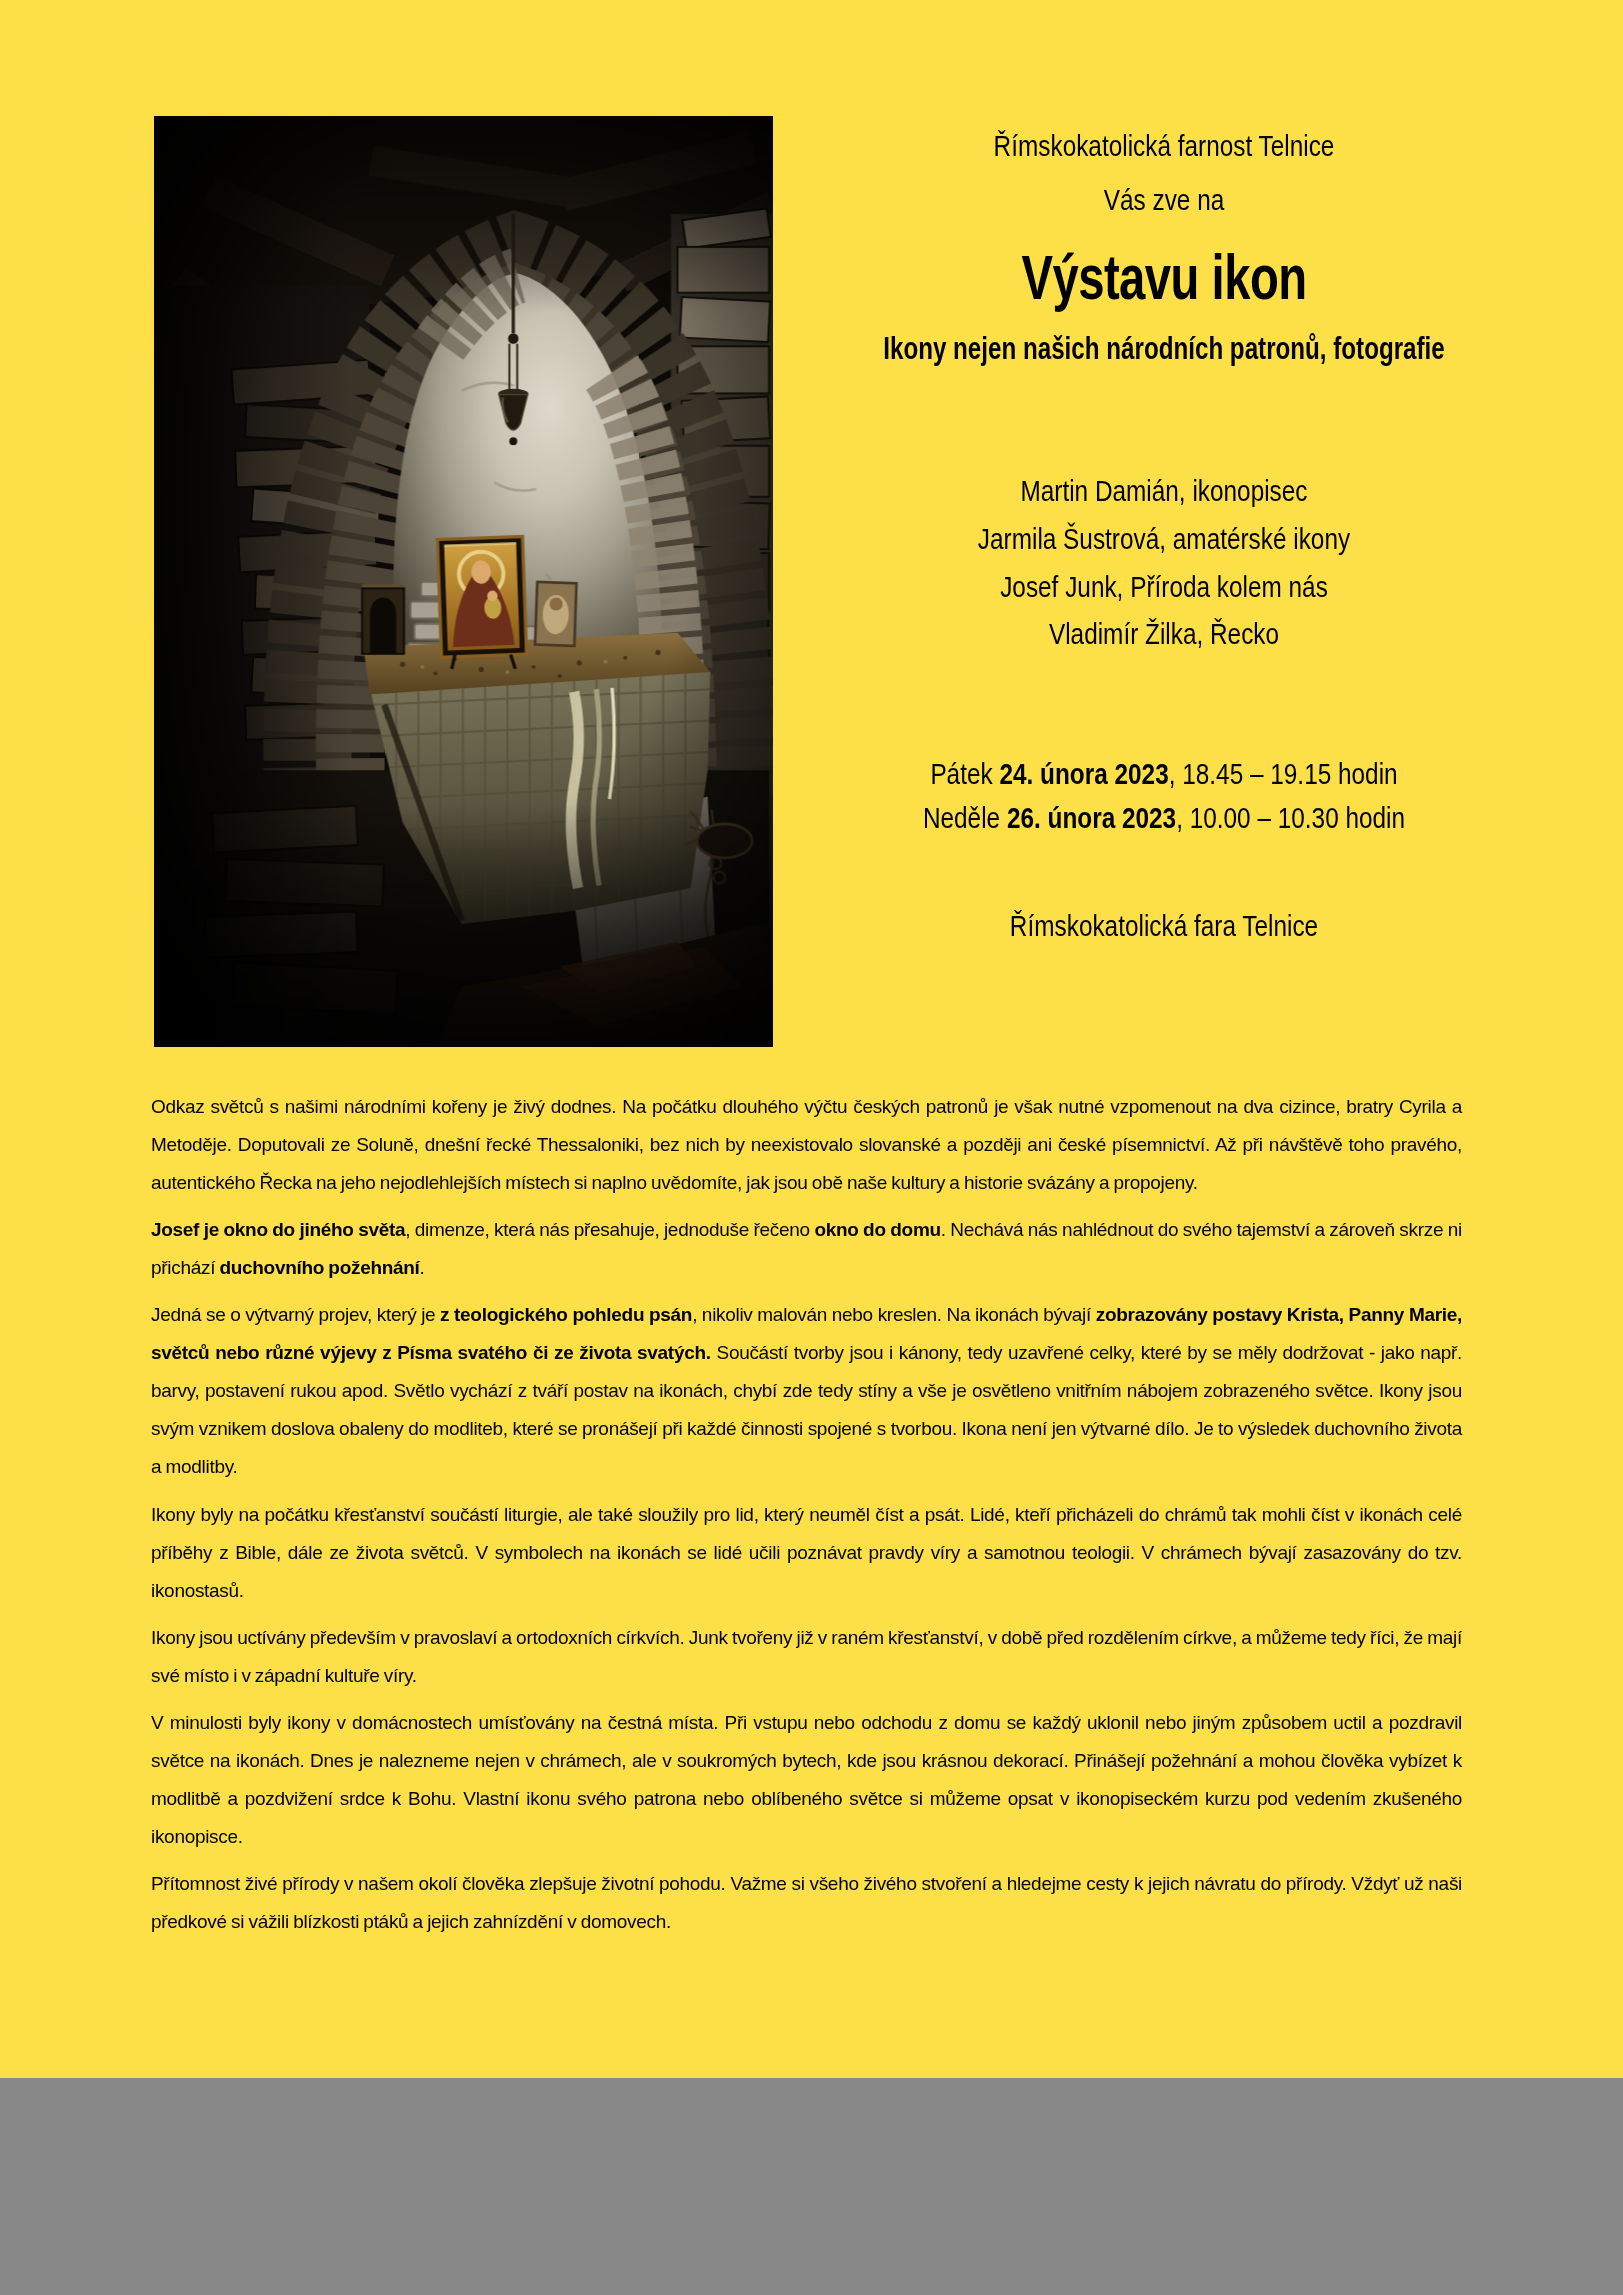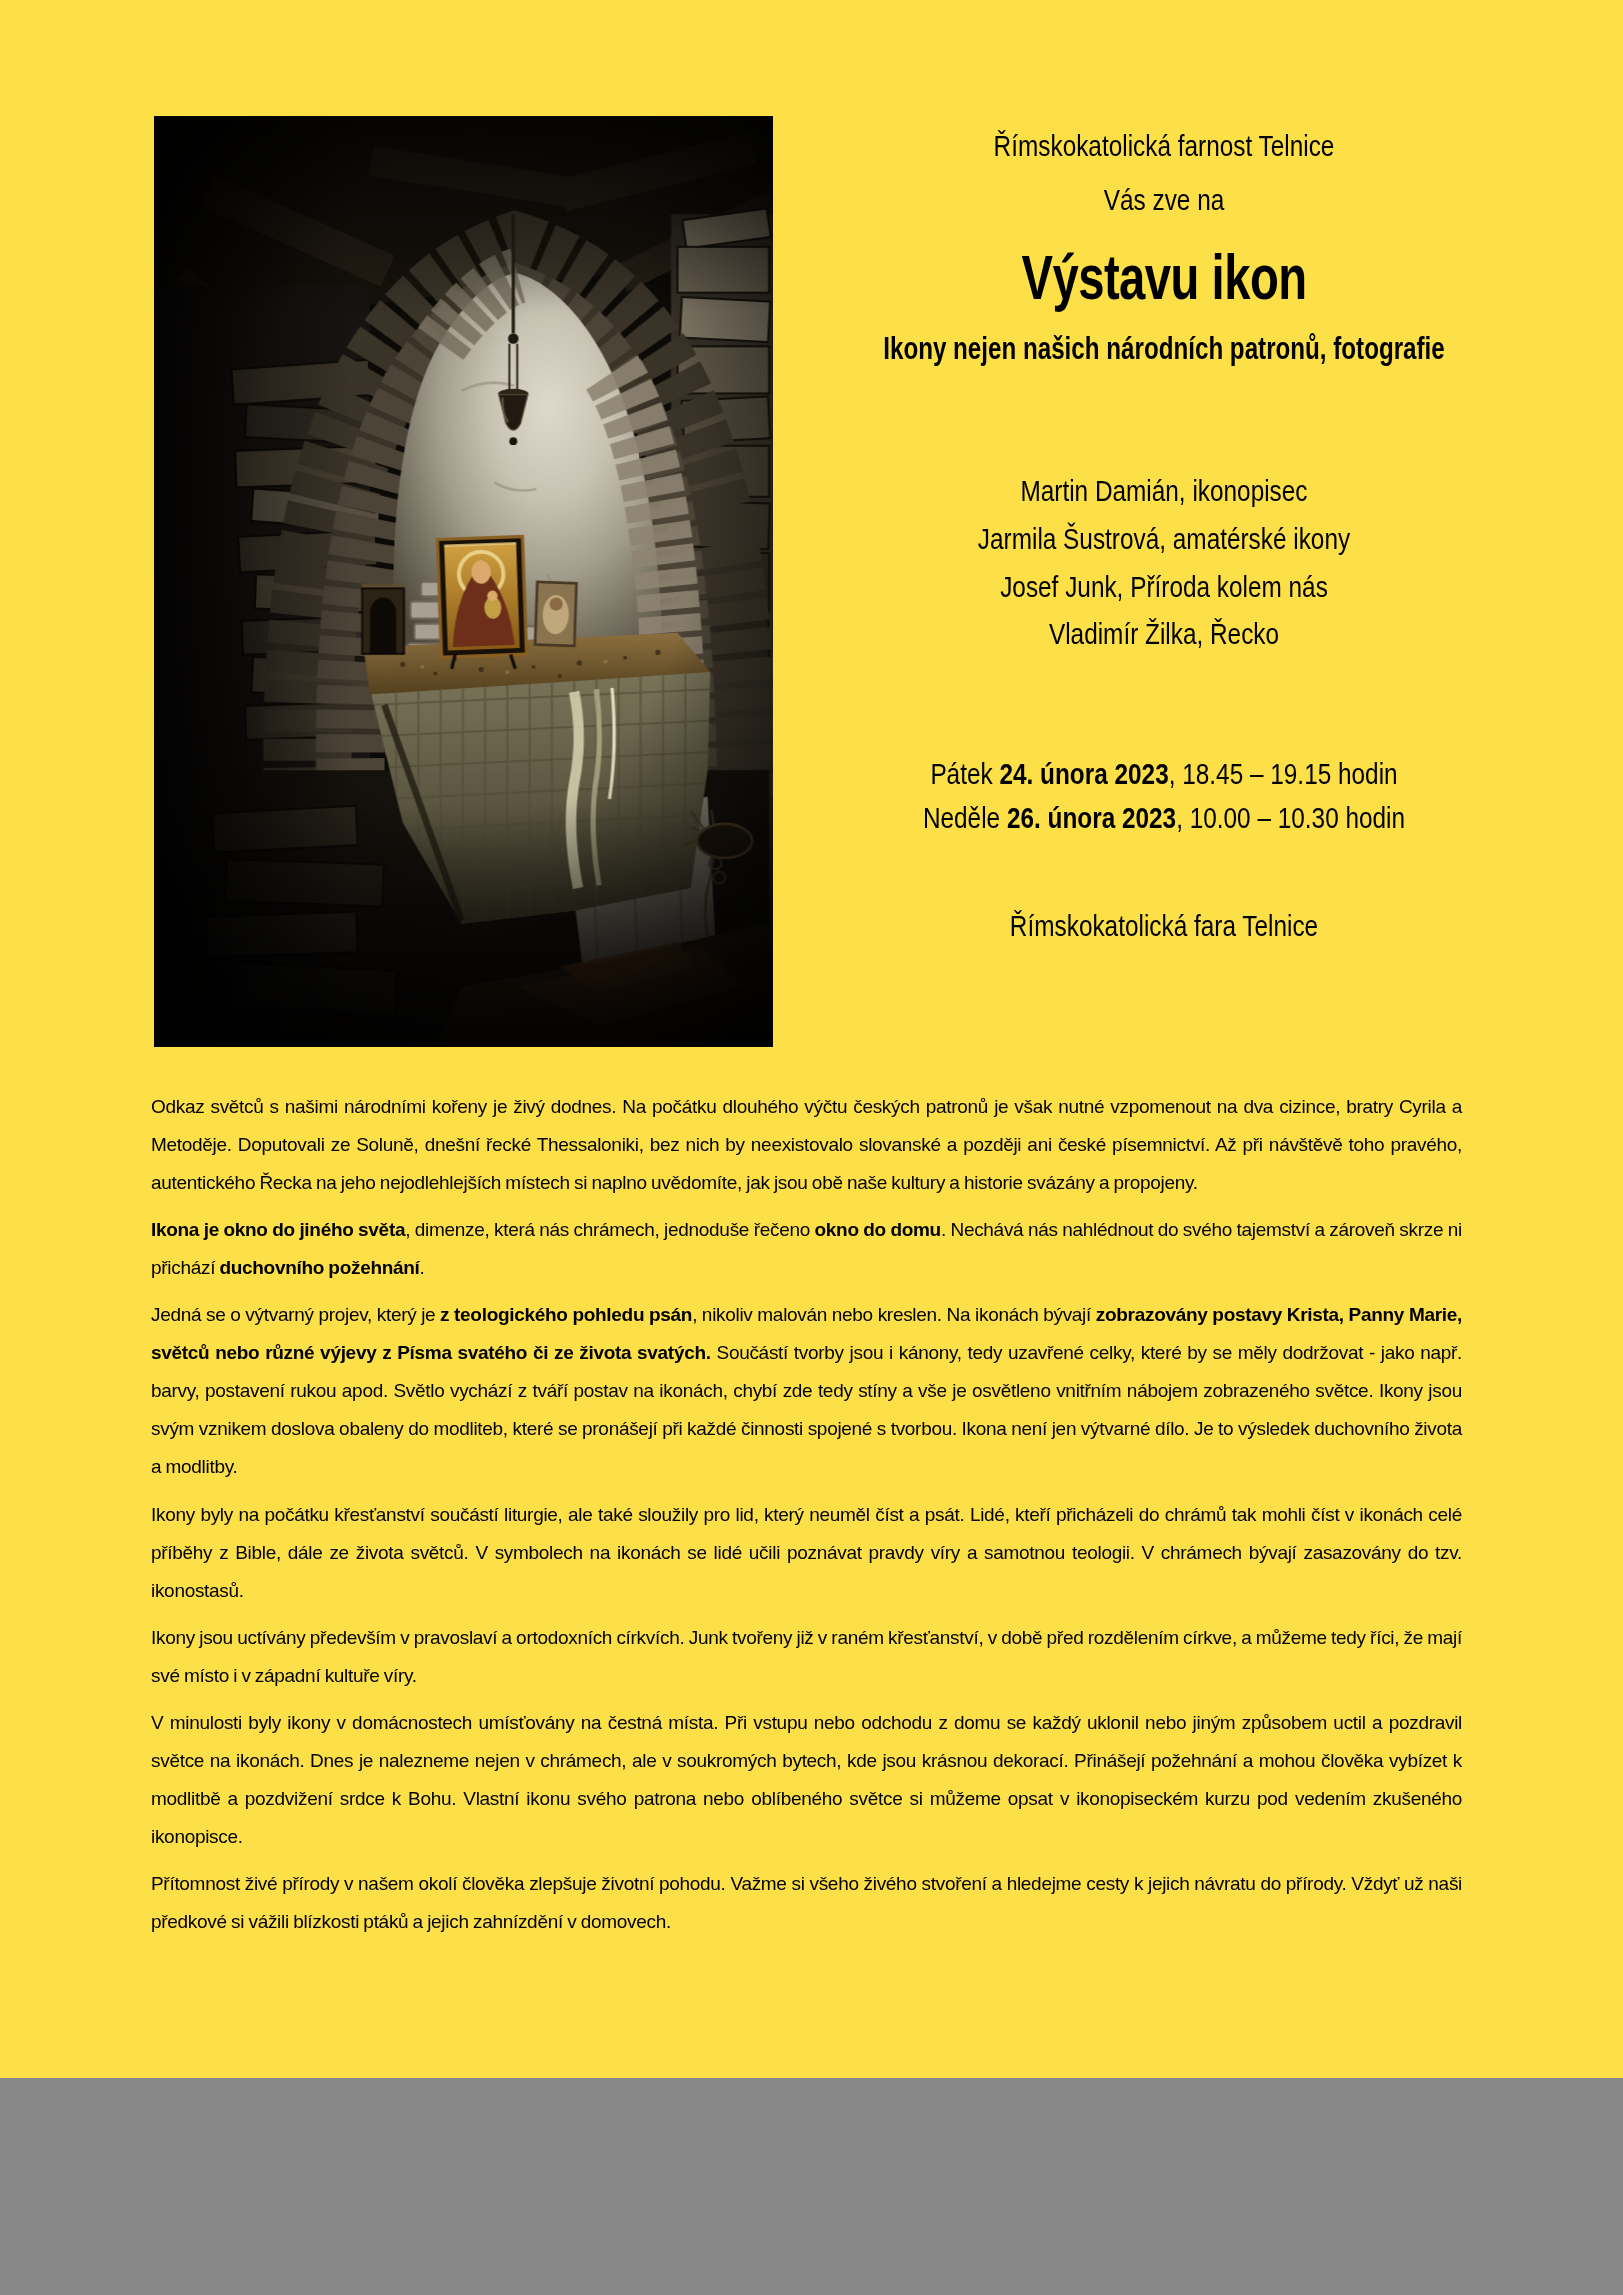--- a/index.html
+++ b/index.html
@@ -271,21 +271,21 @@
     <div class="ln name n2">Jarmila Šustrová, amatérské ikony</div>
     <div class="ln name n3">Josef Junk, Příroda kolem nás</div>
     <div class="ln name n4">Vladimír Žilka, Řecko</div>
     <div class="ln date d1"><span>Pátek </span><span class="b">24. února 2023</span><span>, 18.45 – 19.15 hodin</span></div>
     <div class="ln date d2"><span>Neděle </span><span class="b">26. února 2023</span><span>, 10.00 – 10.30 hodin</span></div>
     <div class="ln venue">Římskokatolická fara Telnice</div>
   </section>
 
   <section class="bodytext">
       <p><span>Odkaz světců s našimi národními kořeny je živý dodnes. Na počátku dlouhého výčtu českých patronů je však nutné vzpomenout na dva cizince, bratry Cyrila a Metoděje. Doputovali ze Soluně, dnešní řecké Thessaloniki, bez nich by neexistovalo slovanské a později ani české písemnictví. Až při návštěvě toho pravého, autentického Řecka na jeho nejodlehlejších místech si naplno uvědomíte, jak jsou obě naše kultury a historie svázány a propojeny.</span></p>
-      <p><span class="b">Ikona je okno do jiného světa</span><span>, dimenze, která nás chrámech, jednoduše řečeno </span><span class="b">okno do domu</span><span>. Nechává nás nahlédnout do svého tajemství a zároveň skrze ni přichází </span><span class="b">duchovního požehnání</span><span>.</span></p>
+      <p><span class="b">Josef je okno do jiného světa</span><span>, dimenze, která nás přesahuje, jednoduše řečeno </span><span class="b">okno do domu</span><span>. Nechává nás nahlédnout do svého tajemství a zároveň skrze ni přichází </span><span class="b">duchovního požehnání</span><span>.</span></p>
       <p><span>Jedná se o výtvarný projev, který je </span><span class="b">z teologického pohledu psán</span><span>, nikoliv malován nebo kreslen. Na ikonách bývají </span><span class="b">zobrazovány postavy Krista, Panny Marie, světců nebo různé výjevy z Písma svatého či ze života svatých.</span><span> Součástí tvorby jsou i kánony, tedy uzavřené celky, které by se měly dodržovat - jako např. barvy, postavení rukou apod. Světlo vychází z tváří postav na ikonách, chybí zde tedy stíny a vše je osvětleno vnitřním nábojem zobrazeného světce. Ikony jsou svým vznikem doslova obaleny do modliteb, které se pronášejí při každé činnosti spojené s tvorbou. Ikona není jen výtvarné dílo. Je to výsledek duchovního života a modlitby.</span></p>
       <p><span>Ikony byly na počátku křesťanství součástí liturgie, ale také sloužily pro lid, který neuměl číst a psát. Lidé, kteří přicházeli do chrámů tak mohli číst v ikonách celé příběhy z Bible, dále ze života světců. V symbolech na ikonách se lidé učili poznávat pravdy víry a samotnou teologii. V chrámech bývají zasazovány do tzv. ikonostasů.</span></p>
       <p><span>Ikony jsou uctívány především v pravoslaví a ortodoxních církvích. Junk tvořeny již v raném křesťanství, v době před rozdělením církve, a můžeme tedy říci, že mají své místo i v západní kultuře víry.</span></p>
       <p><span>V minulosti byly ikony v domácnostech umísťovány na čestná místa. Při vstupu nebo odchodu z domu se každý uklonil nebo jiným způsobem uctil a pozdravil světce na ikonách. Dnes je nalezneme nejen v chrámech, ale v soukromých bytech, kde jsou krásnou dekorací. Přinášejí požehnání a mohou člověka vybízet k modlitbě a pozdvižení srdce k Bohu. Vlastní ikonu svého patrona nebo oblíbeného světce si můžeme opsat v ikonopiseckém kurzu pod vedením zkušeného ikonopisce.</span></p>
       <p><span>Přítomnost živé přírody v našem okolí člověka zlepšuje životní pohodu. Važme si všeho živého stvoření a hledejme cesty k jejich návratu do přírody. Vždyť už naši předkové si vážili blízkosti ptáků a jejich zahnízdění v domovech.</span></p>
     </section>
 
 </div>
 
 

